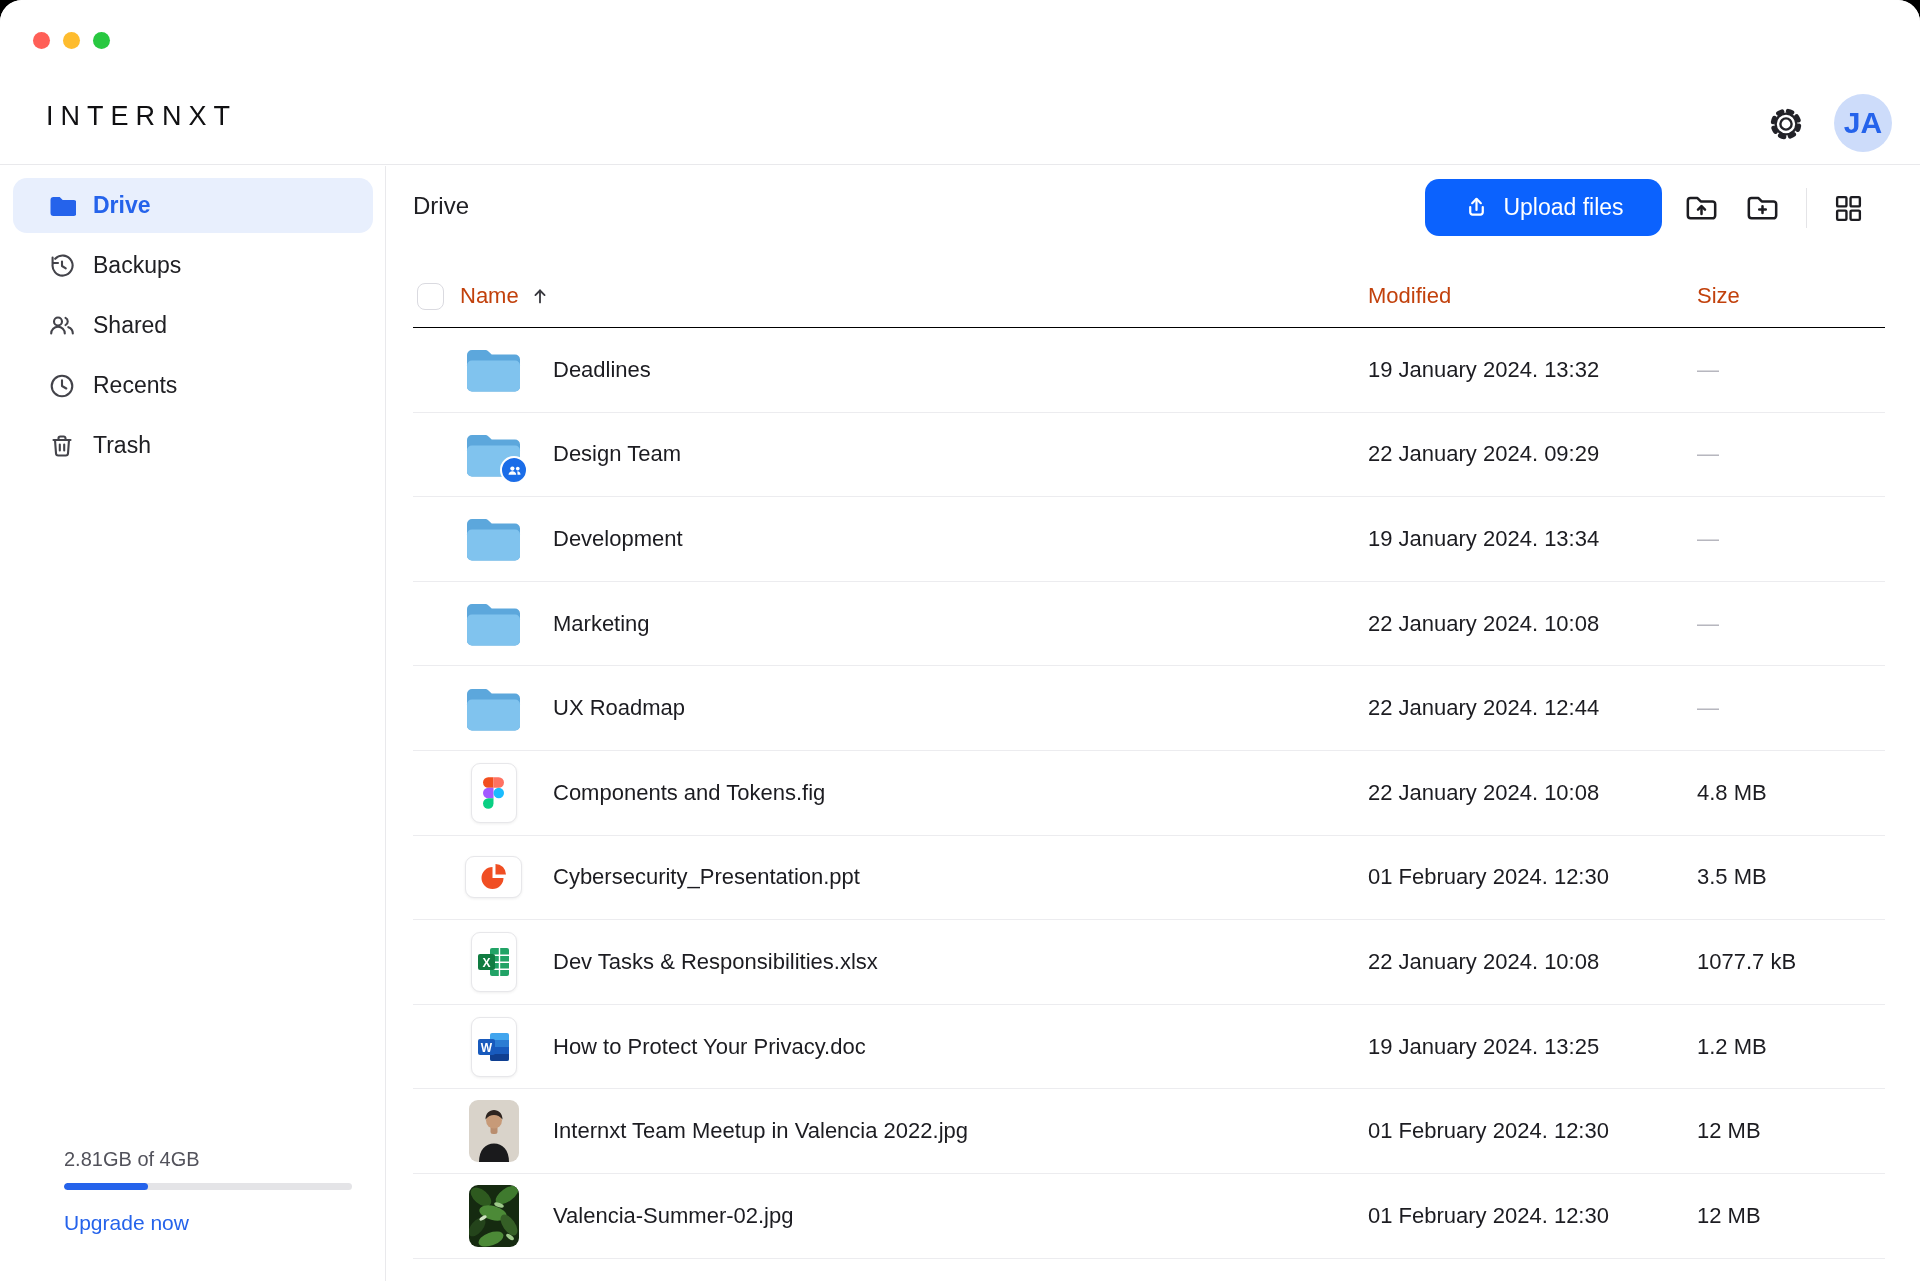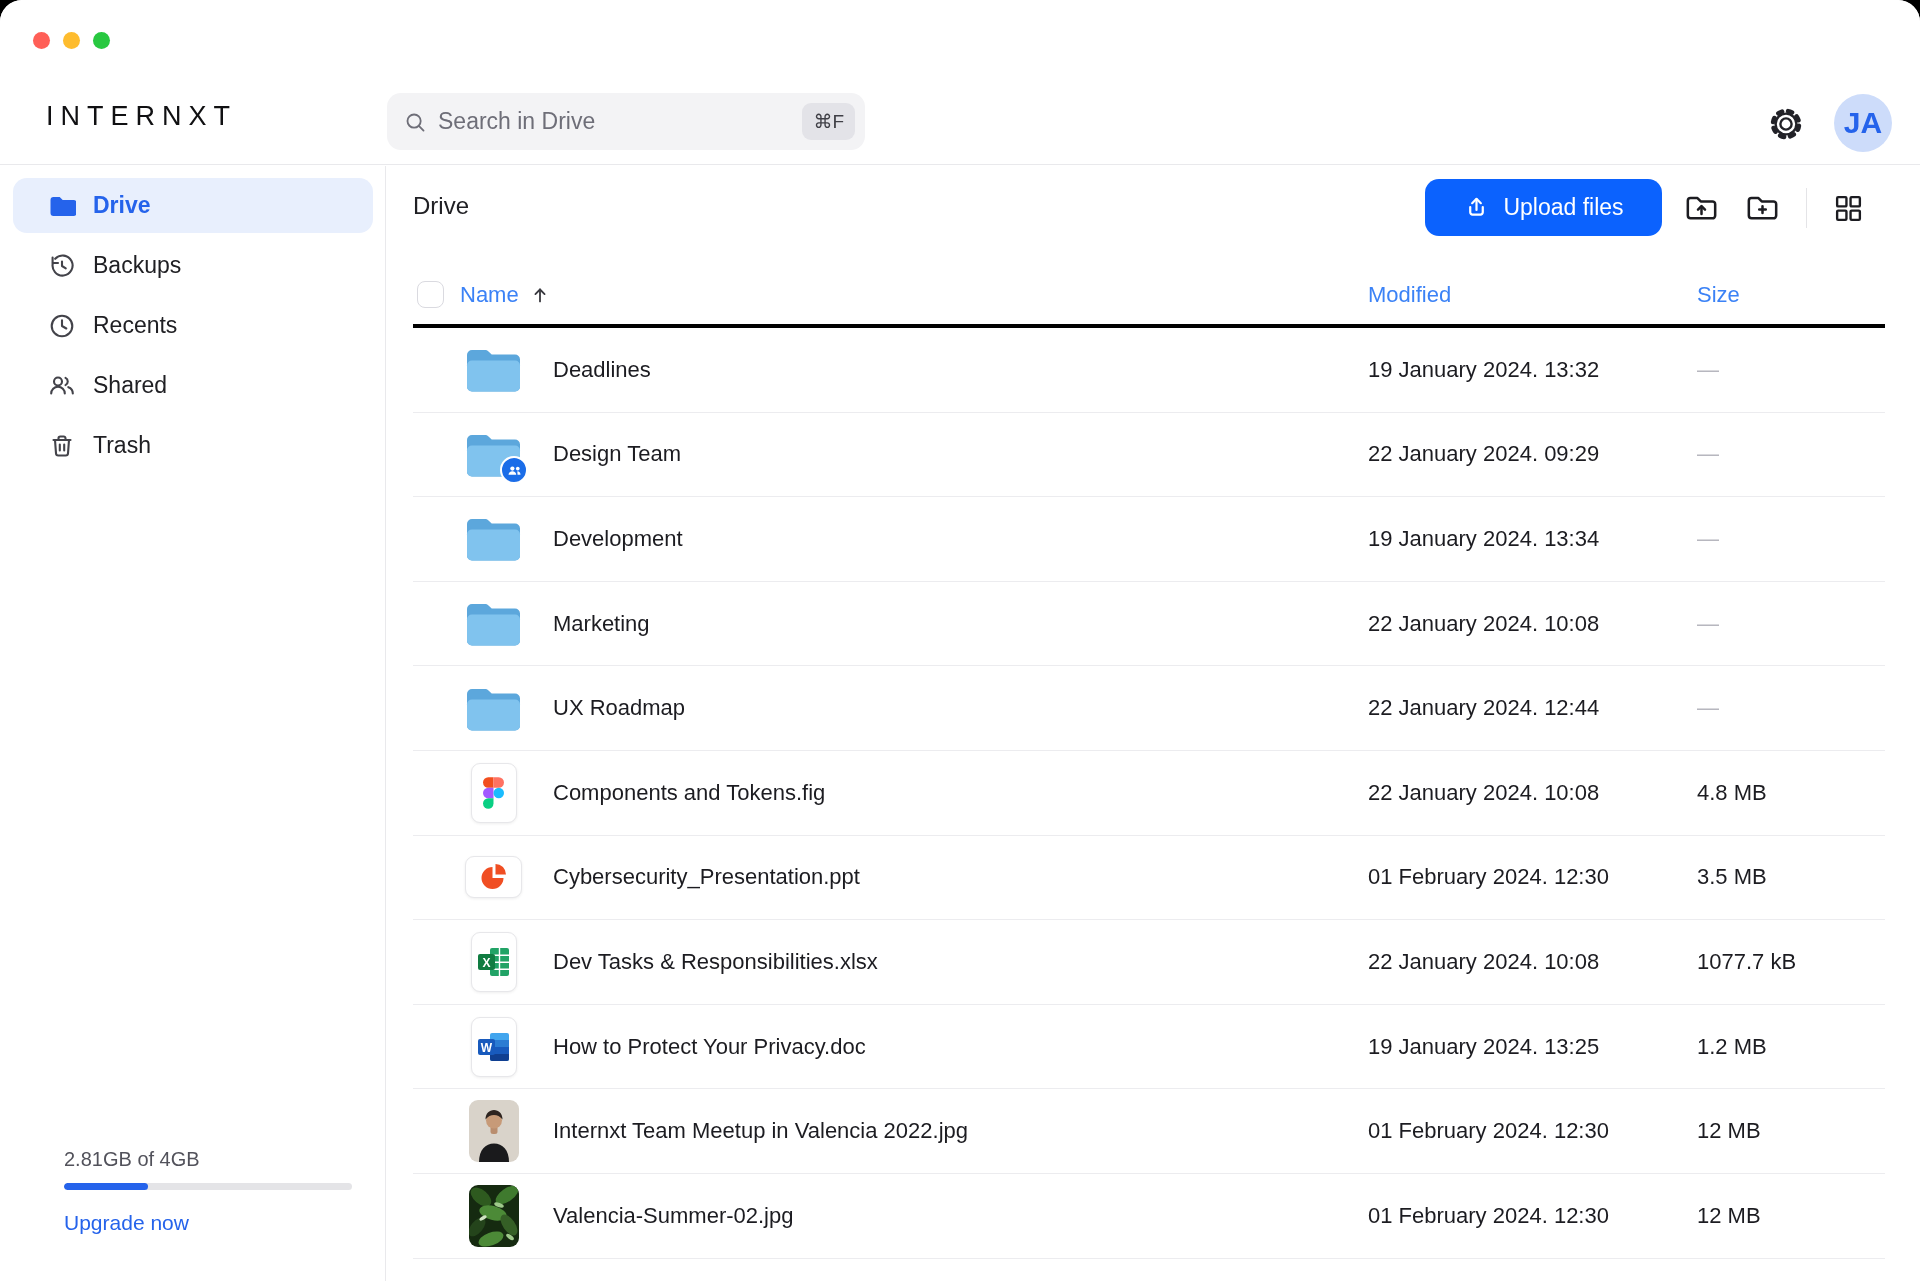--- a/index.html
+++ b/index.html
@@ -37,21 +37,21 @@
   .main { position:absolute; left:386px; top:166px; right:0; bottom:0; background:#fff; }
   .page-title { position:absolute; left:27px; top:26px; font-size:24px; font-weight:500; color:#202024; }
   .upload-btn { position:absolute; left:1039px; top:13px; width:237px; height:57px; border:none; border-radius:14px; background:var(--accent,#0B62FE); color:#ffffff; font-family:"Liberation Sans",sans-serif; font-size:23px; font-weight:500; display:flex; align-items:center; justify-content:center; gap:13px; cursor:pointer; }
   .tools { position:absolute; left:1298px; top:22px; display:flex; align-items:center; gap:26px; height:40px; }
   .tool-btn { background:none; border:none; cursor:pointer; display:flex; align-items:center; justify-content:center; padding:0; }
   .tools .vsep { width:1px; height:40px; background:#E4E4E7; }
 
   
   .table { position:absolute; left:27px; right:35px; top:99px; }
   .thead, .trow { display:grid; grid-template-columns:955px 329px 1fr; align-items:center; }
-  .thead { height:63px; border-bottom:4px solid #000000; font-size:22px; font-weight:500; color:#3b82f6; }
+  .thead { height:63px; border-bottom:1px solid #000000; font-size:22px; font-weight:500; color:#c2410c; }
   .th-name { display:flex; align-items:center; cursor:pointer; }
   .checkbox { width:27px; height:27px; margin-left:4px; border:1.5px solid #DADAE0; border-radius:8px; background:#fff; cursor:pointer; }
   .th-name .lbl { margin-left:16px; }
   .th-name svg { margin-left:10px; }
   .trow { height:84.6px; border-bottom:1px solid #ECECEF; font-size:22px; color:#1C1C21; cursor:pointer; }
   .name-cell { display:flex; align-items:center; padding-left:52px; }
   .icon-slot { position:relative; width:57px; height:64px; display:flex; align-items:center; justify-content:center; flex:none; }
   .fname { margin-left:31px; white-space:nowrap; }
   .size-cell.dash { color:#B7B7BF; }
 
@@ -67,28 +67,20 @@
 <div class="window">
 
   <div class="header">
     <div class="traffic">
       <span class="dot-close"></span>
       <span class="dot-min"></span>
       <span class="dot-max"></span>
     </div>
     <div class="logo">INTERNXT</div>
 
-    <div class="search">
-      <svg width="22" height="22" viewBox="0 0 24 24" fill="none" stroke="#6E6E78" stroke-width="2" stroke-linecap="round">
-          <circle cx="11" cy="11" r="7.2"></circle>
-          <path d="m16.5 16.5 4.8 4.8"></path>
-        </svg>
-      <input type="text" value="" placeholder="Search in Drive" style="">
-      <span class="kbd">⌘F</span>
-    </div>
 
     <button class="gear-btn">
       <svg width="36" height="36" viewBox="0 0 36 36" fill="none" stroke="#222228" stroke-linecap="round">
           <circle cx="18" cy="18" r="5.6" stroke-width="2.4"></circle>
           <circle cx="18" cy="18" r="10.4" stroke-width="2.4"></circle>
           <circle cx="18" cy="18" r="13" stroke-width="4.6" stroke-dasharray="4.1 6.1" transform="rotate(8 18 18)"></circle>
         </svg>
     </button>
     <div class="avatar">JA</div>
   </div>
@@ -111,37 +103,37 @@
               <path d="M4.9 11a10 10 0 1 0 2.3-4.2"></path>
               <path d="M14 9.5V14l3.8 2.3"></path>
             </svg>
 </span>
     <span class="nav-label">Backups</span>
   </div>
 
   <div class="nav-item">
     <span class="sic">
   <svg width="28" height="28" viewBox="0 0 28 28" fill="none" stroke="#43434A" stroke-width="2.1" stroke-linecap="round" stroke-linejoin="round">
-              <circle cx="14" cy="14" r="10.3"></circle>
-              <path d="M14 8.2V14l4.3 2.5"></path>
-            </svg>
-</span>
-    <span class="nav-label">Recents</span>
-  </div>
-
-  <div class="nav-item">
-    <span class="sic">
-  <svg width="28" height="28" viewBox="0 0 28 28" fill="none" stroke="#43434A" stroke-width="2.1" stroke-linecap="round" stroke-linejoin="round">
               <circle cx="10" cy="9.5" r="4"></circle>
               <path d="M3.2 21.5c0-3.8 3-6.8 6.8-6.8s6.8 3 6.8 6.8"></path>
               <path d="M17.5 5.9a4 4 0 0 1 0 7.2"></path>
               <path d="M20.3 15.2c2.7.9 4.5 3.4 4.5 6.3"></path>
             </svg>
 </span>
     <span class="nav-label">Shared</span>
+  </div>
+
+  <div class="nav-item">
+    <span class="sic">
+  <svg width="28" height="28" viewBox="0 0 28 28" fill="none" stroke="#43434A" stroke-width="2.1" stroke-linecap="round" stroke-linejoin="round">
+              <circle cx="14" cy="14" r="10.3"></circle>
+              <path d="M14 8.2V14l4.3 2.5"></path>
+            </svg>
+</span>
+    <span class="nav-label">Recents</span>
   </div>
 
   <div class="nav-item">
     <span class="sic">
   <svg width="28" height="28" viewBox="0 0 28 28" fill="none" stroke="#43434A" stroke-width="2.1" stroke-linecap="round" stroke-linejoin="round">
               <path d="M5.5 8h17"></path>
               <path d="M7 8l1 13.3a2.3 2.3 0 0 0 2.3 2.2h7.4a2.3 2.3 0 0 0 2.3-2.2L21 8"></path>
               <path d="M11.8 12.5v6M16.2 12.5v6"></path>
               <path d="M10.5 8V6.3a1.8 1.8 0 0 1 1.8-1.8h3.4a1.8 1.8 0 0 1 1.8 1.8V8"></path>
             </svg>

